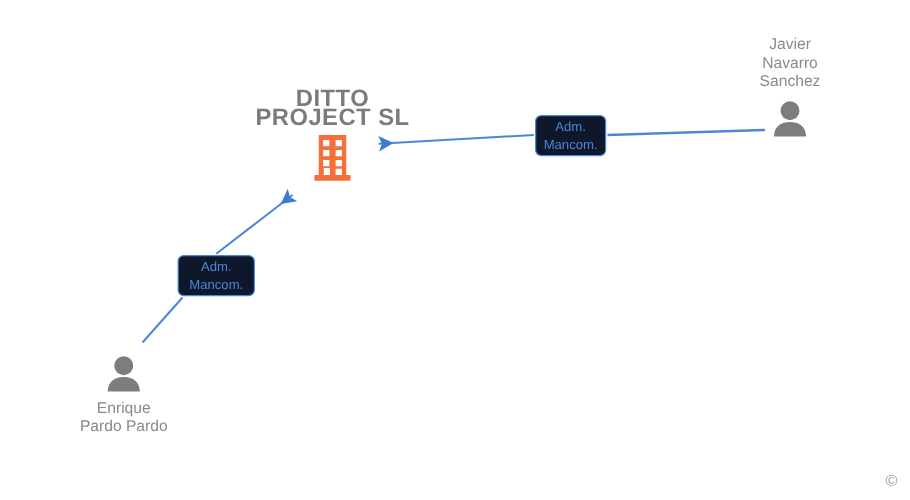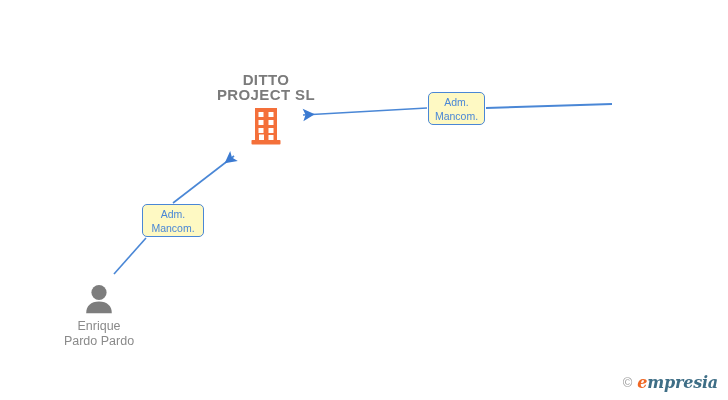--- a/index.html
+++ b/index.html
@@ -30,21 +30,21 @@
 
   
   .company-node {
     position: absolute;
     left: 196px;
     top: 72px;
     width: 140px;
     text-align: center;
   }
   .company-label {
-    font-size: 15px;
+    font-size: 19px;
     font-weight: bold;
     color: #7b7b7b;
     line-height: 15px;
     letter-spacing: 0.4px;
     white-space: pre-line;
   }
   .company-icon {
     margin-top: 5px;
     display: flex;
     justify-content: center;
@@ -71,21 +71,21 @@
   }
   .person-node.top-right .person-icon { margin-top: 6px; }
   .person-node.bottom-left .person-label { margin-top: 4px; }
 
   
   .relation-box {
     position: absolute;
     box-sizing: border-box;
     border: 1.4px solid #4a87d6;
     border-radius: 5px;
-    background: #fef9c3;
+    background: #0f172a;
     color: #4a87d6;
     font-size: 10.5px;
     line-height: 14px;
     text-align: center;
     display: flex;
     align-items: center;
     justify-content: center;
     white-space: pre-line;
   }
   #relation-box-top-right {
@@ -160,36 +160,46 @@
         <rect x="7.5" y="13" width="5" height="5" fill="#ffffff"></rect>
         <rect x="17.5" y="13" width="5" height="5" fill="#ffffff"></rect>
         <rect x="7.5" y="21" width="5" height="5" fill="#ffffff"></rect>
         <rect x="17.5" y="21" width="5" height="5" fill="#ffffff"></rect>
         <rect x="8" y="27.5" width="5" height="5.5" fill="#ffffff"></rect>
         <rect x="17.5" y="28" width="5" height="5" fill="#ffffff"></rect>
       </svg>
     </div>
   </div>
 
+  <div class="person-node top-right">
+    <div class="person-label">Javier
+Navarro
+Sanchez</div>
+    <div class="person-icon">
+      <svg width="30" height="32" viewBox="0 0 30 32" xmlns="http://www.w3.org/2000/svg">
+        <circle cx="15" cy="9.5" r="7.6" fill="#7d7d7d"></circle>
+        <path d="M15,18.6 C6.8,18.6 2.2,23.2 2.2,30.2 L27.8,30.2 C27.8,23.2 23.2,18.6 15,18.6 Z" fill="#7d7d7d"></path>
+      </svg>
+    </div>
+  </div>
 
   <div class="person-node bottom-left">
     <div class="person-icon">
       <svg width="30" height="32" viewBox="0 0 30 32" xmlns="http://www.w3.org/2000/svg">
         <circle cx="15" cy="9.5" r="7.6" fill="#7d7d7d"></circle>
         <path d="M15,18.6 C6.8,18.6 2.2,23.2 2.2,30.2 L27.8,30.2 C27.8,23.2 23.2,18.6 15,18.6 Z" fill="#7d7d7d"></path>
       </svg>
     </div>
     <div class="person-label">Enrique
 Pardo Pardo</div>
   </div>
 
   <div class="relation-box" id="relation-box-top-right">Adm.
 Mancom.</div>
 
   <div class="relation-box" id="relation-box-bottom-left">Adm.
 Mancom.</div>
 
   <div id="watermark">
     <span class="wm-copy">©</span>
-    <span class="wm-word"><span class="wm-e">e</span><span class="wm-rest">mpresia</span></span>
   </div>
 
 </div>
 
 </body></html>

